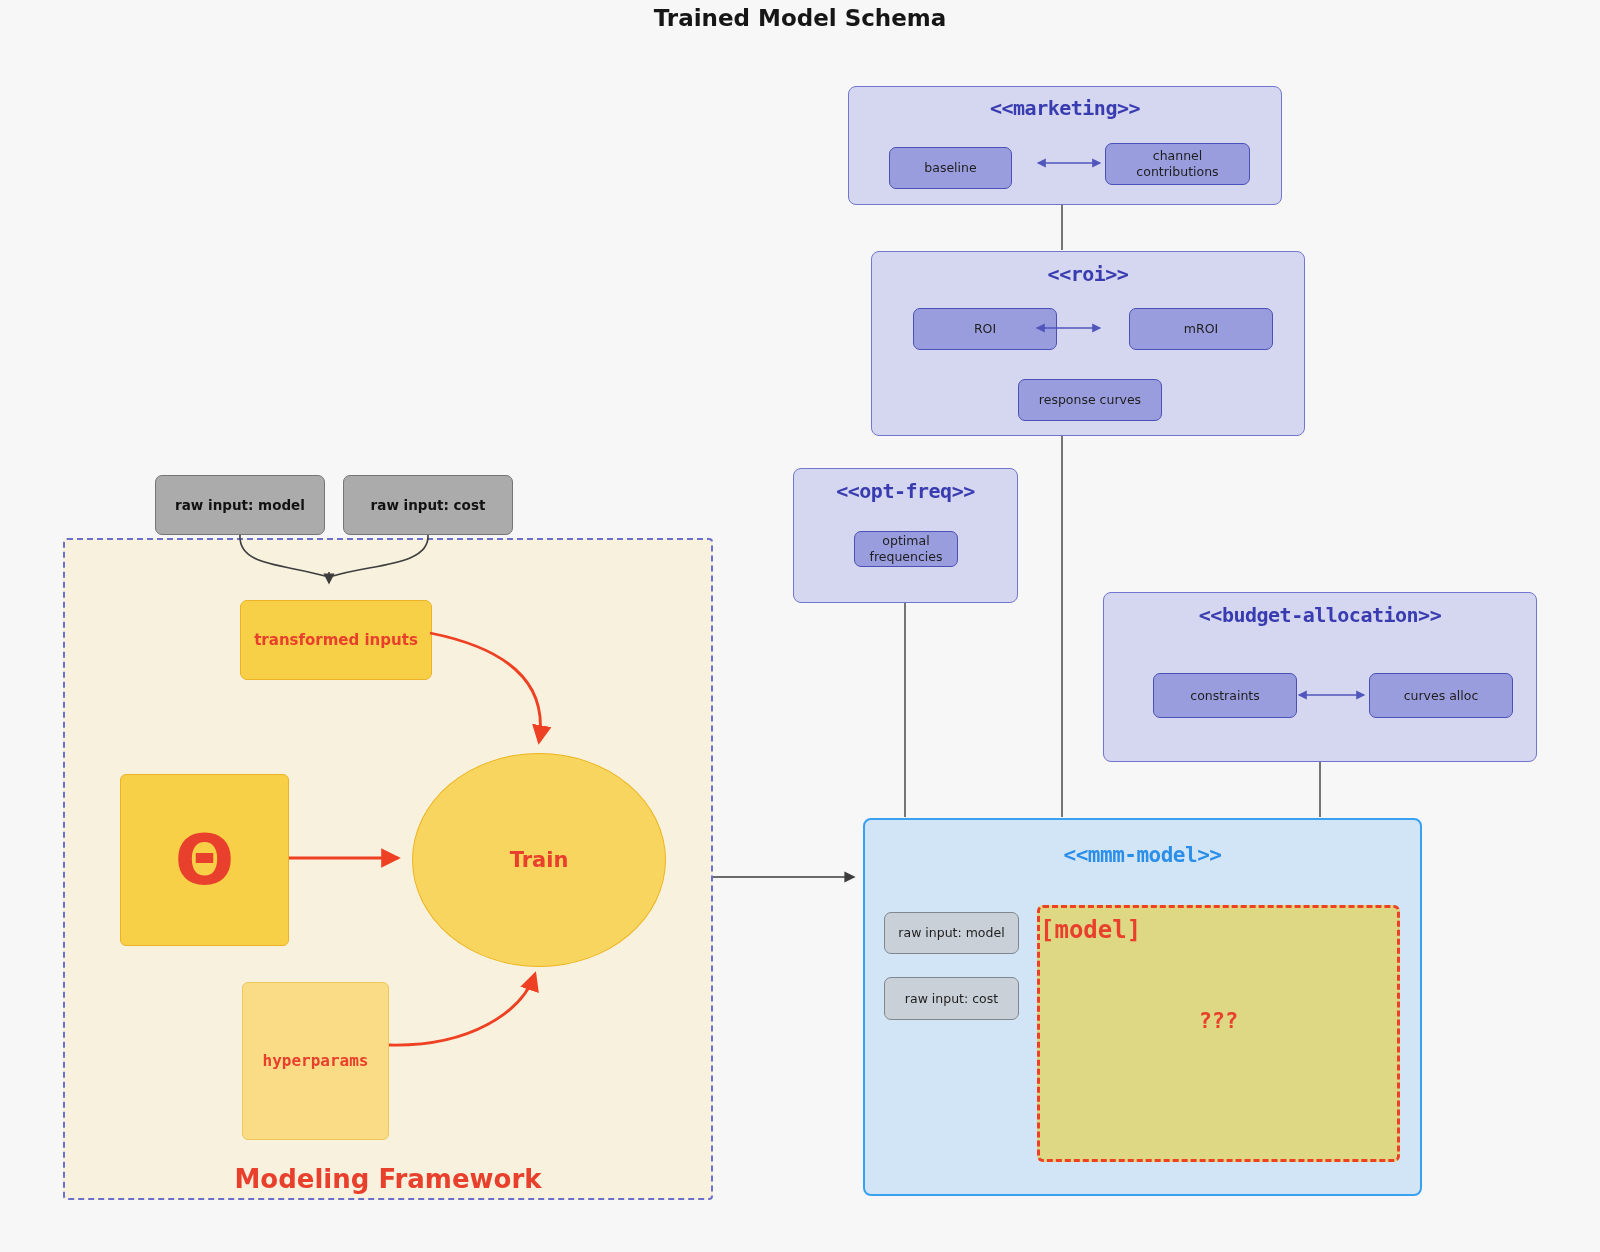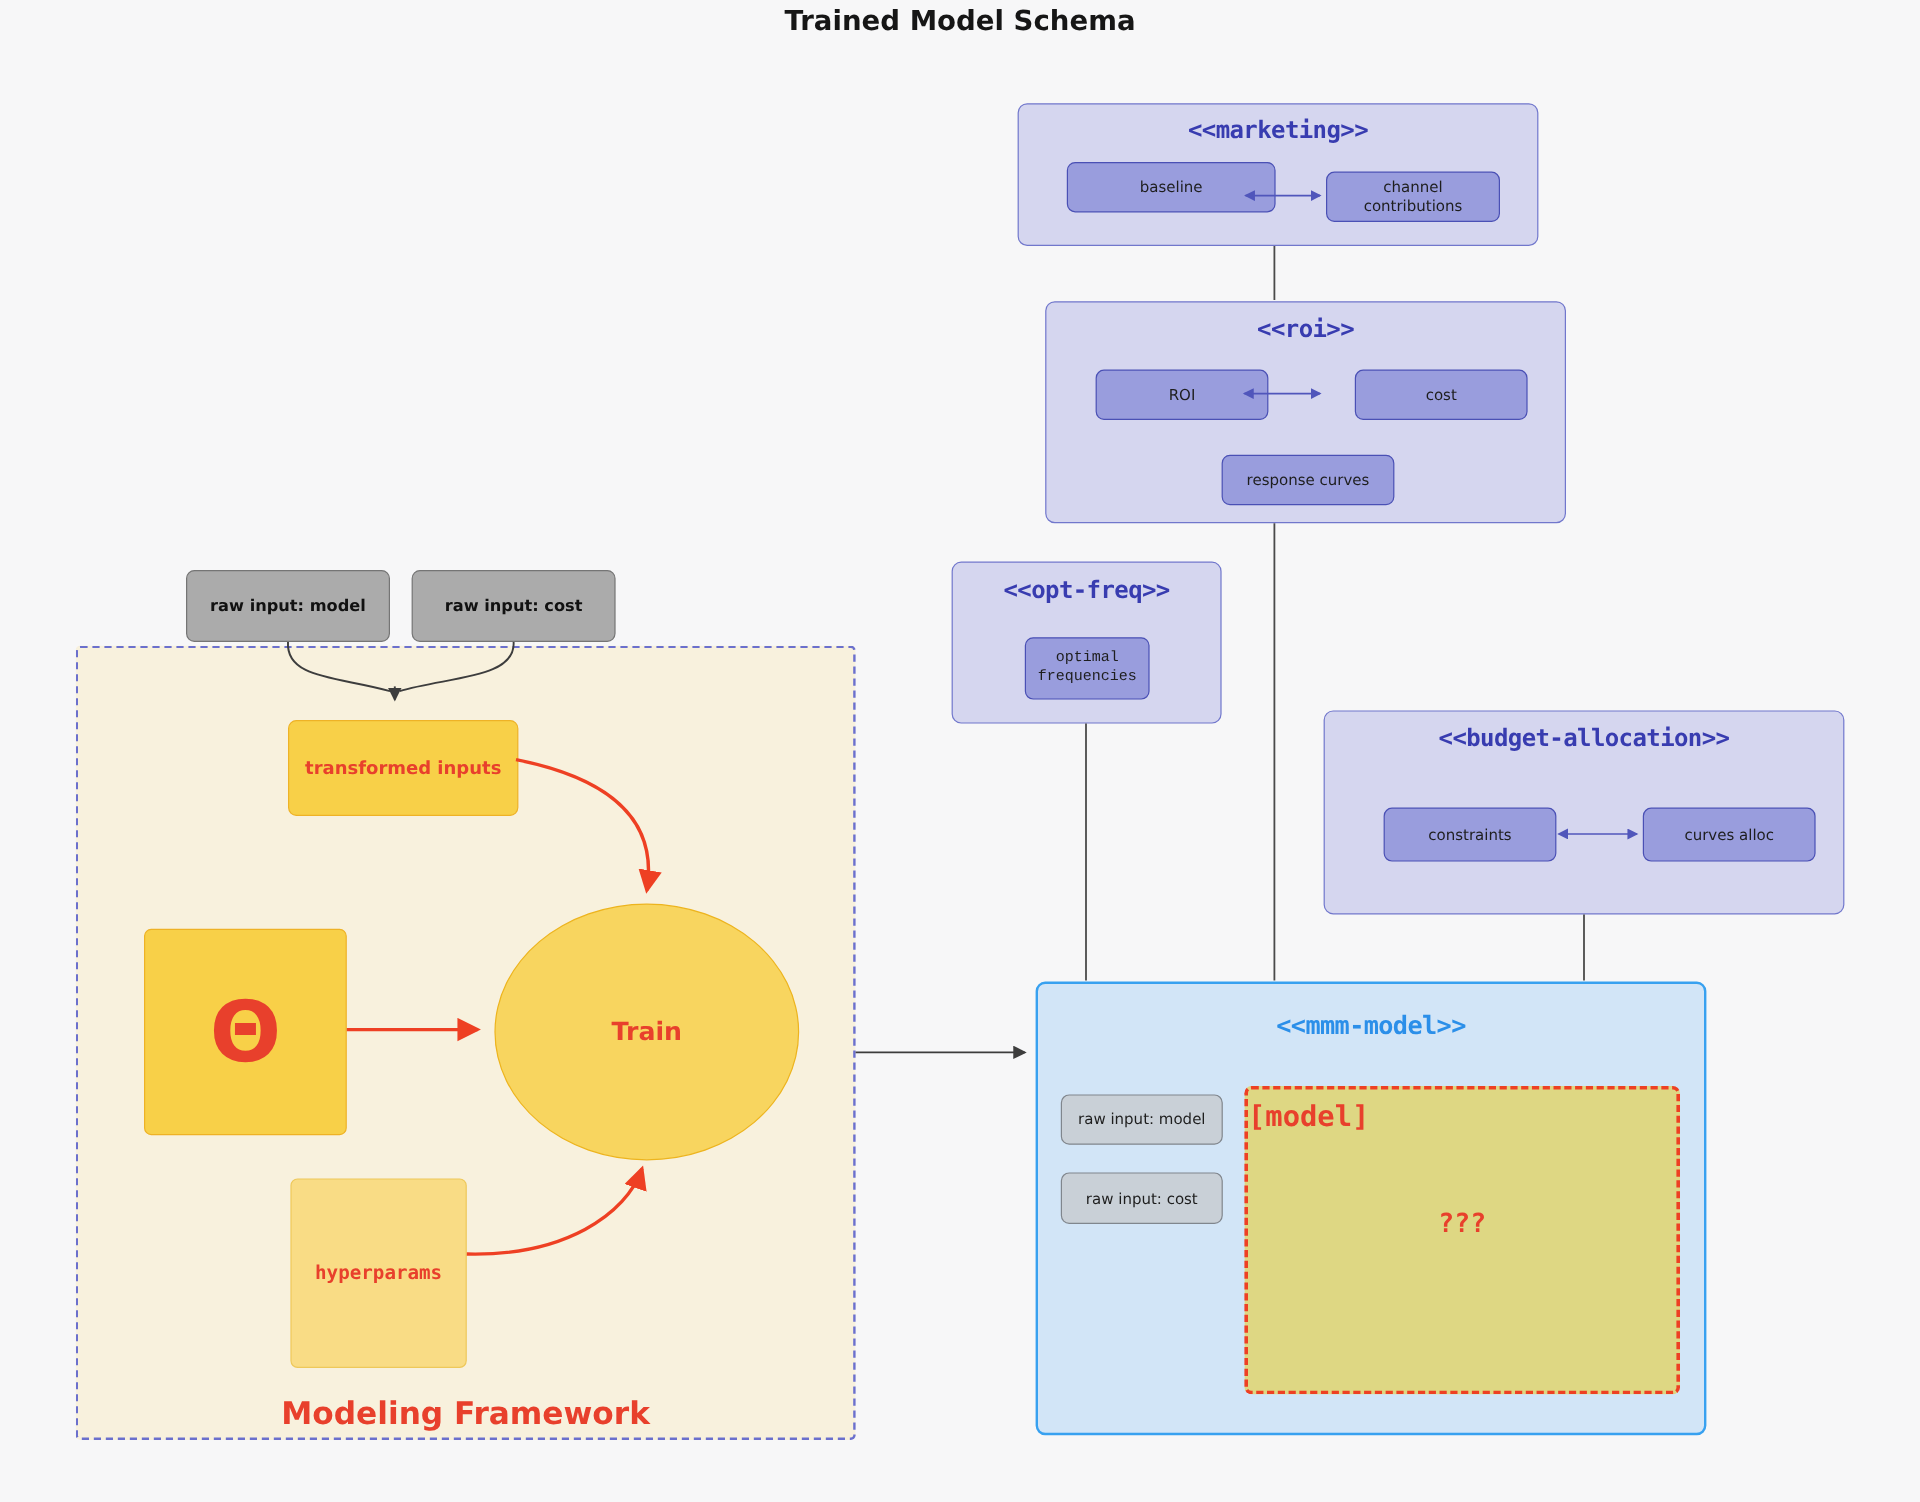--- a/index.html
+++ b/index.html
@@ -57,34 +57,34 @@
     <div id="train-ellipse" style="left:347px;top:213px;width:254px;height:214px;">Train</div>
     <div class="node yellow-light-node stacked red-text mono" style="left:177px;top:442px;width:147px;height:158px;font-size:16px;border-radius:6px;">hyperparams</div>
     <div id="framework-label">Modeling Framework</div>
   </div>
 
   <div class="node gray-node stacked" style="left:155px;top:475px;width:170px;height:60px;">raw input: model</div>
   <div class="node gray-node stacked" style="left:343px;top:475px;width:170px;height:60px;">raw input: cost</div>
 
   <div class="cluster purple" style="left:848px;top:86px;width:434px;height:119px;">
     <div class="cluster-title" style="top:9px;">&lt;&lt;marketing&gt;&gt;</div>
-    <div class="node purple-node stacked" style="left:40px;top:48px;width:174px;height:42px;">baseline</div>
+    <div class="node purple-node stacked" style="left:40px;top:60px;width:123px;height:42px;">baseline</div>
     <div class="node purple-node stacked" style="left:256px;top:56px;width:145px;height:42px;">channel contributions</div>
   </div>
 
   <div class="cluster purple" style="left:847px;top:251px;width:434px;height:185px;margin-left:24px;">
     <div class="cluster-title" style="top:10px;">&lt;&lt;roi&gt;&gt;</div>
     <div class="node purple-node stacked" style="left:41px;top:56px;width:144px;height:42px;">ROI</div>
-    <div class="node purple-node stacked" style="left:257px;top:56px;width:144px;height:42px;">cost</div>
+    <div class="node purple-node stacked" style="left:257px;top:56px;width:144px;height:42px;">mROI</div>
     <div class="node purple-node stacked" style="left:146px;top:127px;width:144px;height:42px;">response curves</div>
   </div>
 
   <div class="cluster purple" style="left:793px;top:468px;width:225px;height:135px;">
     <div class="cluster-title" style="top:10px;">&lt;&lt;opt-freq&gt;&gt;</div>
-    <div class="node purple-node stacked" style="left:60px;top:62px;width:104px;height:52px;font-family:Liberation Mono, monospace;">optimal frequencies</div>
+    <div class="node purple-node stacked" style="left:60px;top:62px;width:104px;height:36px;">optimal frequencies</div>
   </div>
 
   <div class="cluster purple" style="left:1103px;top:592px;width:434px;height:170px;">
     <div class="cluster-title" style="top:10px;">&lt;&lt;budget-allocation&gt;&gt;</div>
     <div class="node purple-node stacked" style="left:49px;top:80px;width:144px;height:45px;">constraints</div>
     <div class="node purple-node stacked" style="left:265px;top:80px;width:144px;height:45px;">curves alloc</div>
   </div>
 
   <div class="cluster blue" style="left:863px;top:818px;width:559px;height:378px;">
     <div class="cluster-title" style="top:9px;">&lt;&lt;mmm-model&gt;&gt;</div>

